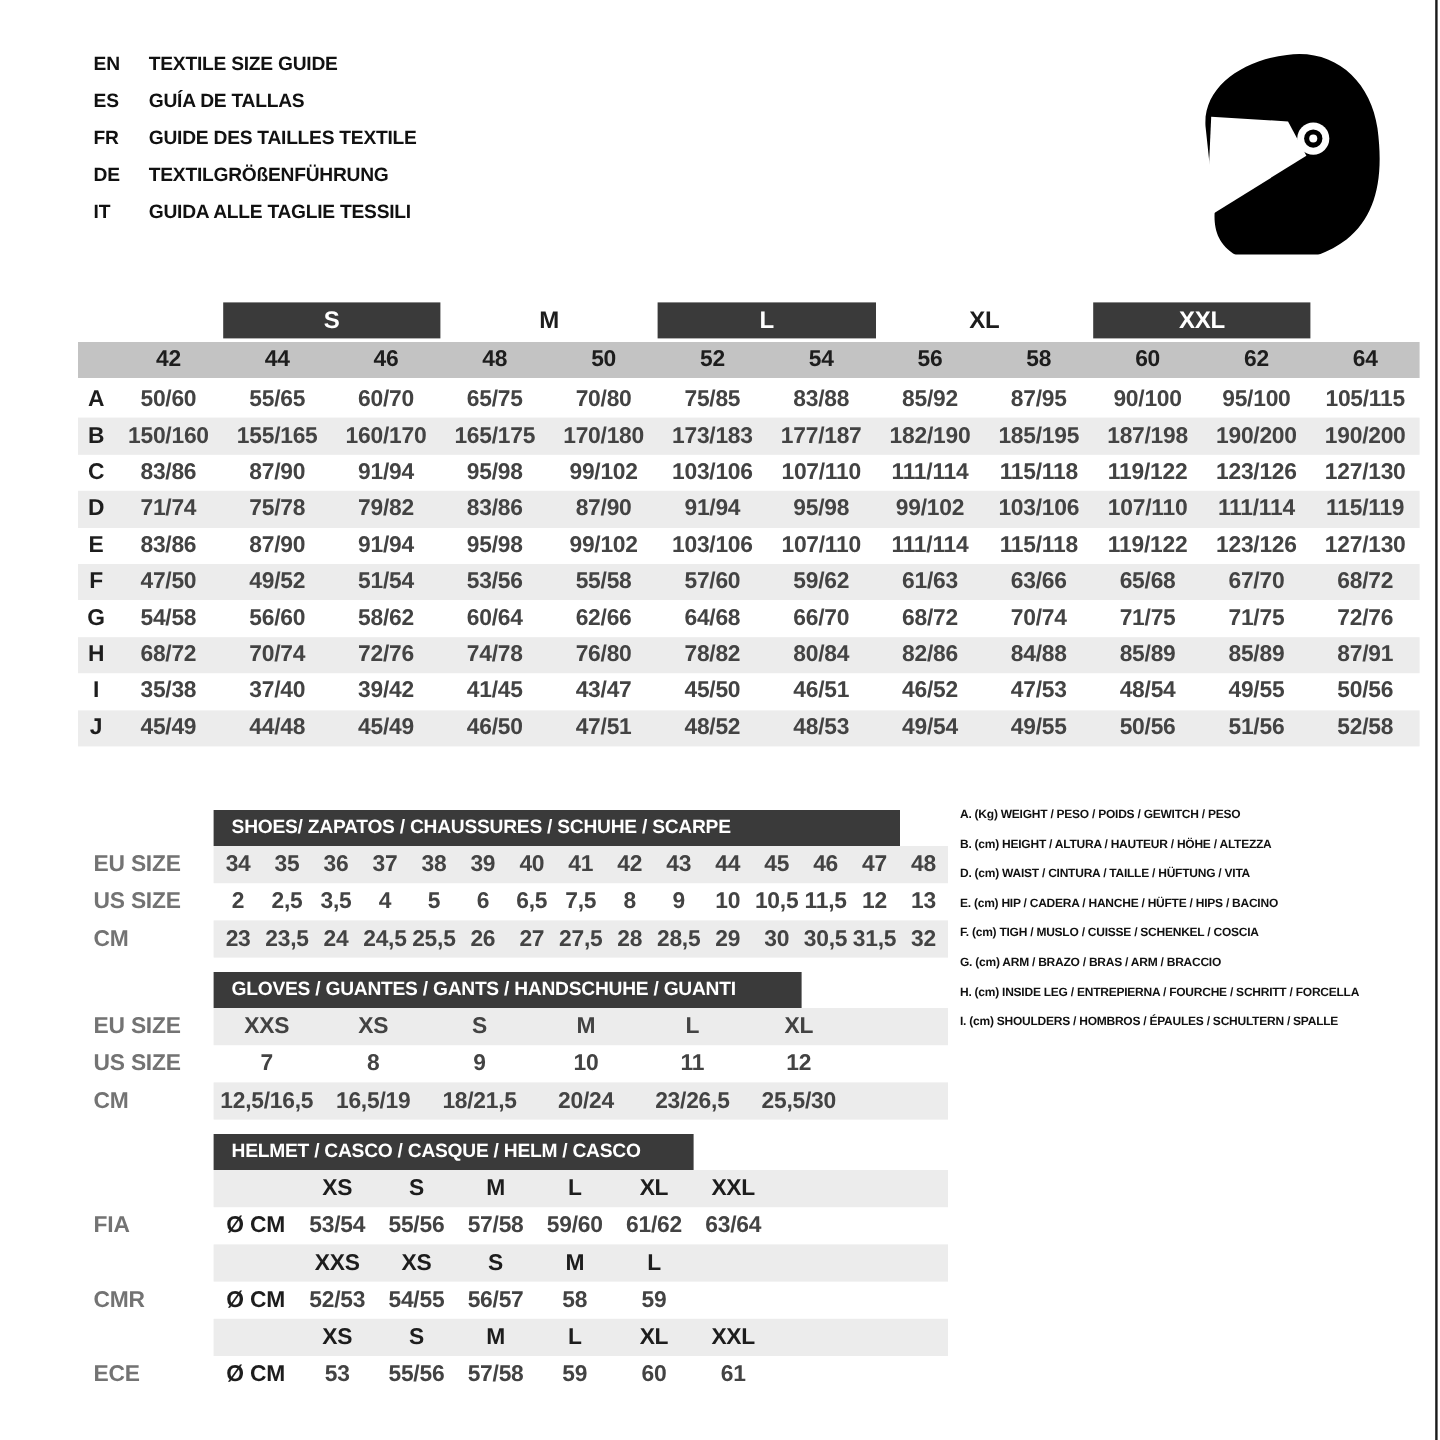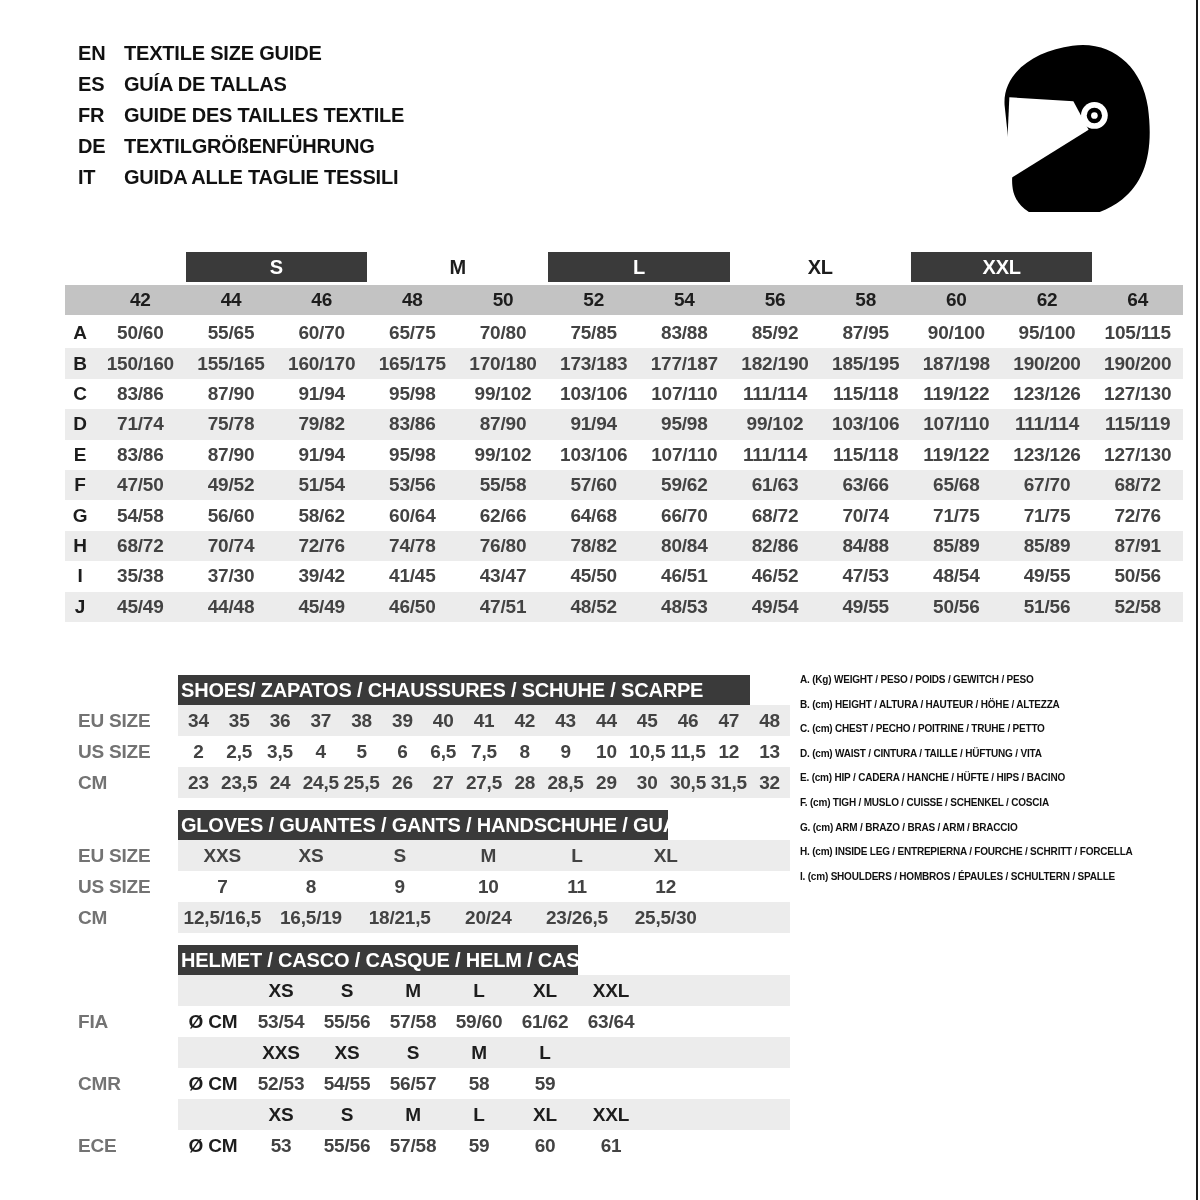--- a/index.html
+++ b/index.html
@@ -2,21 +2,21 @@
 <html style="--bar-dark: #3a3a3a; --header-gray: #c3c3c3; --stripe-gray: #ececec; --text-dark: #1d1d1d; --text-value: #434343; --white: #ffffff; --black: #000000;"><head>
 <meta charset="utf-8">
 <style>
   html,body{margin:0;padding:0;}
   body{font-family:"Liberation Sans", sans-serif;font-weight:700;background:#fff;}
   .page{position:relative;width:1200px;height:1200px;background:var(--white,#fff);overflow:hidden;letter-spacing:-0.2px;}
   .edge-line{position:absolute;top:0;right:2px;width:2px;height:1200px;background:#1a1a1a;}
 
   
   .langs{position:absolute;left:78px;top:38px;}
-  .lang-row{display:flex;height:31px;align-items:center;font-size:20px;color:#111;}
+  .lang-row{display:flex;height:31px;align-items:center;font-size:16px;color:#111;}
   .lang-code{width:46px;}
   .lang-title{white-space:nowrap;}
 
   
   .helmet{position:absolute;left:978px;top:40px;}
 
   
   .ttable{position:absolute;left:65px;top:252px;width:1118px;}
   .t-grouprow{display:grid;grid-template-columns:30px repeat(12,1fr);height:30px;margin-bottom:3px;}
   .groupcell{display:flex;align-items:center;justify-content:center;font-size:20px;color:#1d1d1d;}
@@ -24,21 +24,21 @@
   .t-grid{display:grid;grid-template-columns:30px repeat(12,1fr);align-items:center;height:30px;}
   .numrow{background:var(--header-gray,#c3c3c3);margin-bottom:3px;}
   .brow{height:30.4px;}
   .striped{background:var(--stripe-gray,#ececec);}
   .cell{text-align:center;font-size:19px;color:#434343;white-space:nowrap;}
   .rl{color:#1d1d1d;}
 
   
   .section{position:absolute;left:60px;width:740px;}
   .bar{margin-left:118px;height:30px;background:var(--bar-dark,#3a3a3a);color:#fff;
-       display:flex;align-items:center;padding-left:3px;font-size:20px;white-space:nowrap;box-sizing:border-box;}
+       display:flex;align-items:center;padding-left:15px;font-size:16px;white-space:nowrap;box-sizing:border-box;}
   .srow{display:flex;height:31px;align-items:stretch;}
   .slabel{width:118px;display:flex;align-items:center;padding-left:18px;box-sizing:border-box;
           font-size:19px;color:#737373;white-space:nowrap;}
   .strip{width:612px;}
   .strip.shaded{background:var(--stripe-gray,#ececec);}
   .sgrid{display:grid;height:100%;align-items:center;}
 
   
   .legend{position:absolute;left:800px;top:668px;width:398px;}
   .legend-item{font-size:10px;line-height:24.6px;color:#101010;}
@@ -225,21 +225,21 @@
         <div class="cell">80/84</div>
         <div class="cell">82/86</div>
         <div class="cell">84/88</div>
         <div class="cell">85/89</div>
         <div class="cell">85/89</div>
         <div class="cell">87/91</div>
       </div>
       <div class="t-grid brow">
         <div class="cell rl">I</div>
         <div class="cell">35/38</div>
-        <div class="cell">37/30</div>
+        <div class="cell">37/40</div>
         <div class="cell">39/42</div>
         <div class="cell">41/45</div>
         <div class="cell">43/47</div>
         <div class="cell">45/50</div>
         <div class="cell">46/51</div>
         <div class="cell">46/52</div>
         <div class="cell">47/53</div>
         <div class="cell">48/54</div>
         <div class="cell">49/55</div>
         <div class="cell">50/56</div>
@@ -462,21 +462,20 @@
               <div class="cell">61</div>
             </div>
           </div>
         </div>
       </div>
   </div>
 
   <div class="legend">
       <div class="legend-item">A. (Kg) WEIGHT / PESO / POIDS / GEWITCH / PESO</div>
       <div class="legend-item">B. (cm) HEIGHT / ALTURA / HAUTEUR / HÖHE / ALTEZZA</div>
-      <div class="legend-item">C. (cm) CHEST / PECHO / POITRINE / TRUHE / PETTO</div>
       <div class="legend-item">D. (cm) WAIST / CINTURA / TAILLE / HÜFTUNG / VITA</div>
       <div class="legend-item">E. (cm) HIP / CADERA / HANCHE / HÜFTE / HIPS / BACINO</div>
       <div class="legend-item">F. (cm) TIGH / MUSLO / CUISSE / SCHENKEL / COSCIA</div>
       <div class="legend-item">G. (cm) ARM / BRAZO / BRAS / ARM / BRACCIO</div>
       <div class="legend-item">H. (cm) INSIDE LEG / ENTREPIERNA / FOURCHE / SCHRITT / FORCELLA</div>
       <div class="legend-item">I. (cm) SHOULDERS / HOMBROS / ÉPAULES / SCHULTERN / SPALLE</div>
     </div>
 </div>
 
 </body></html>

